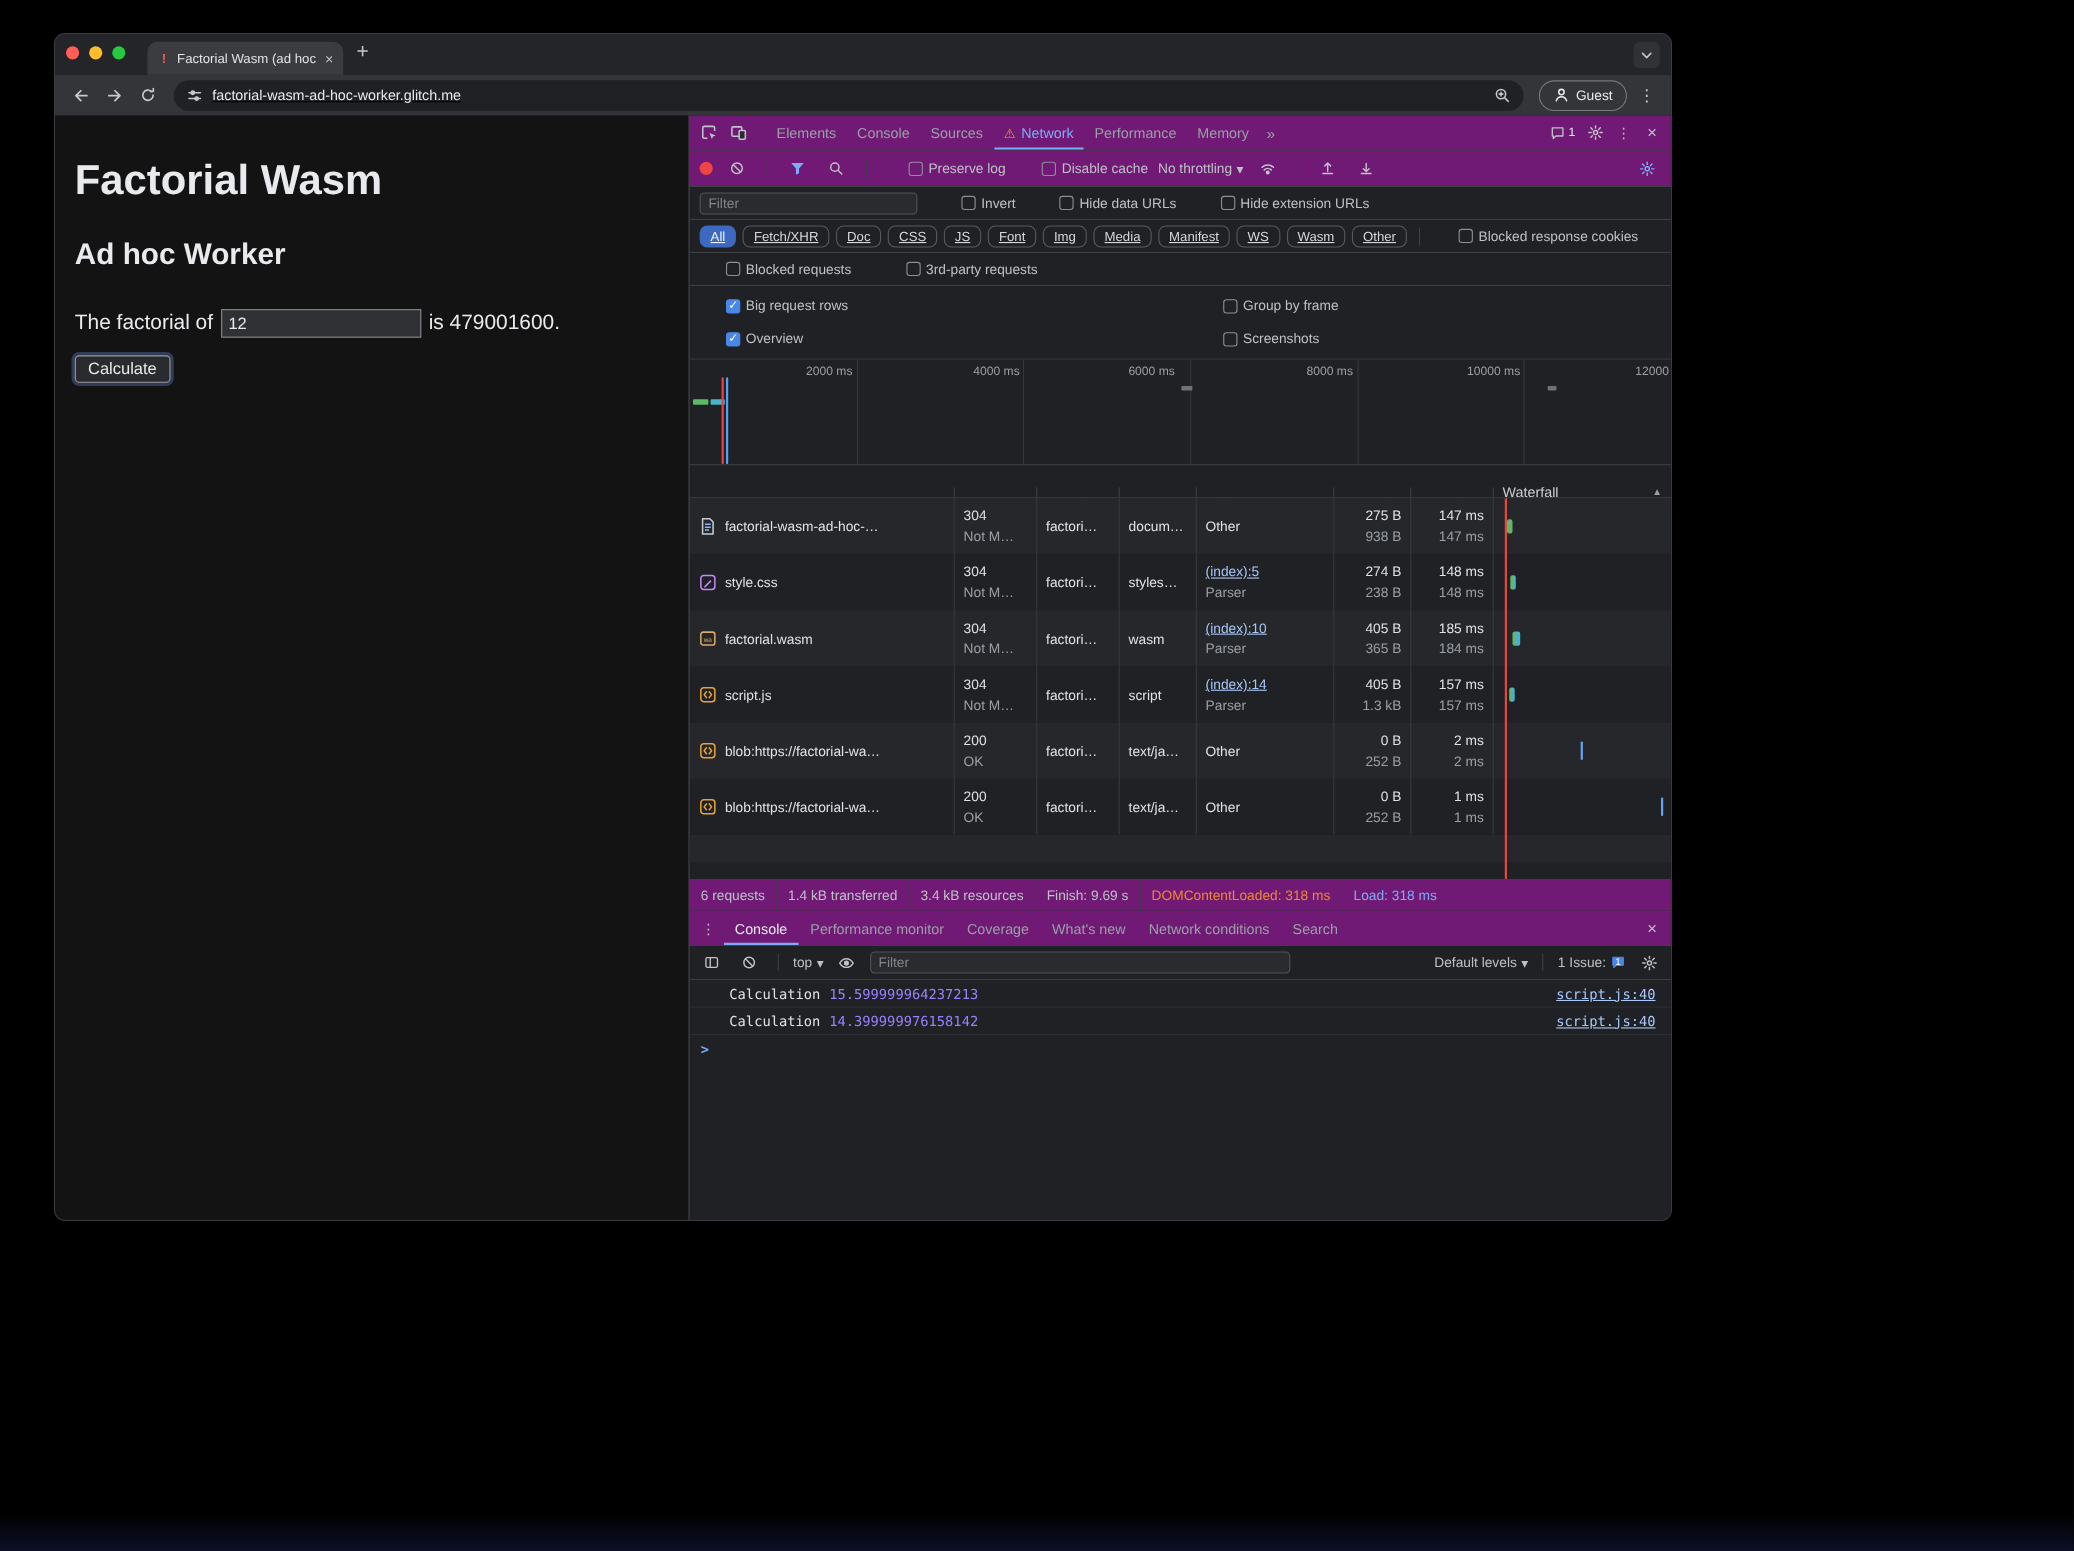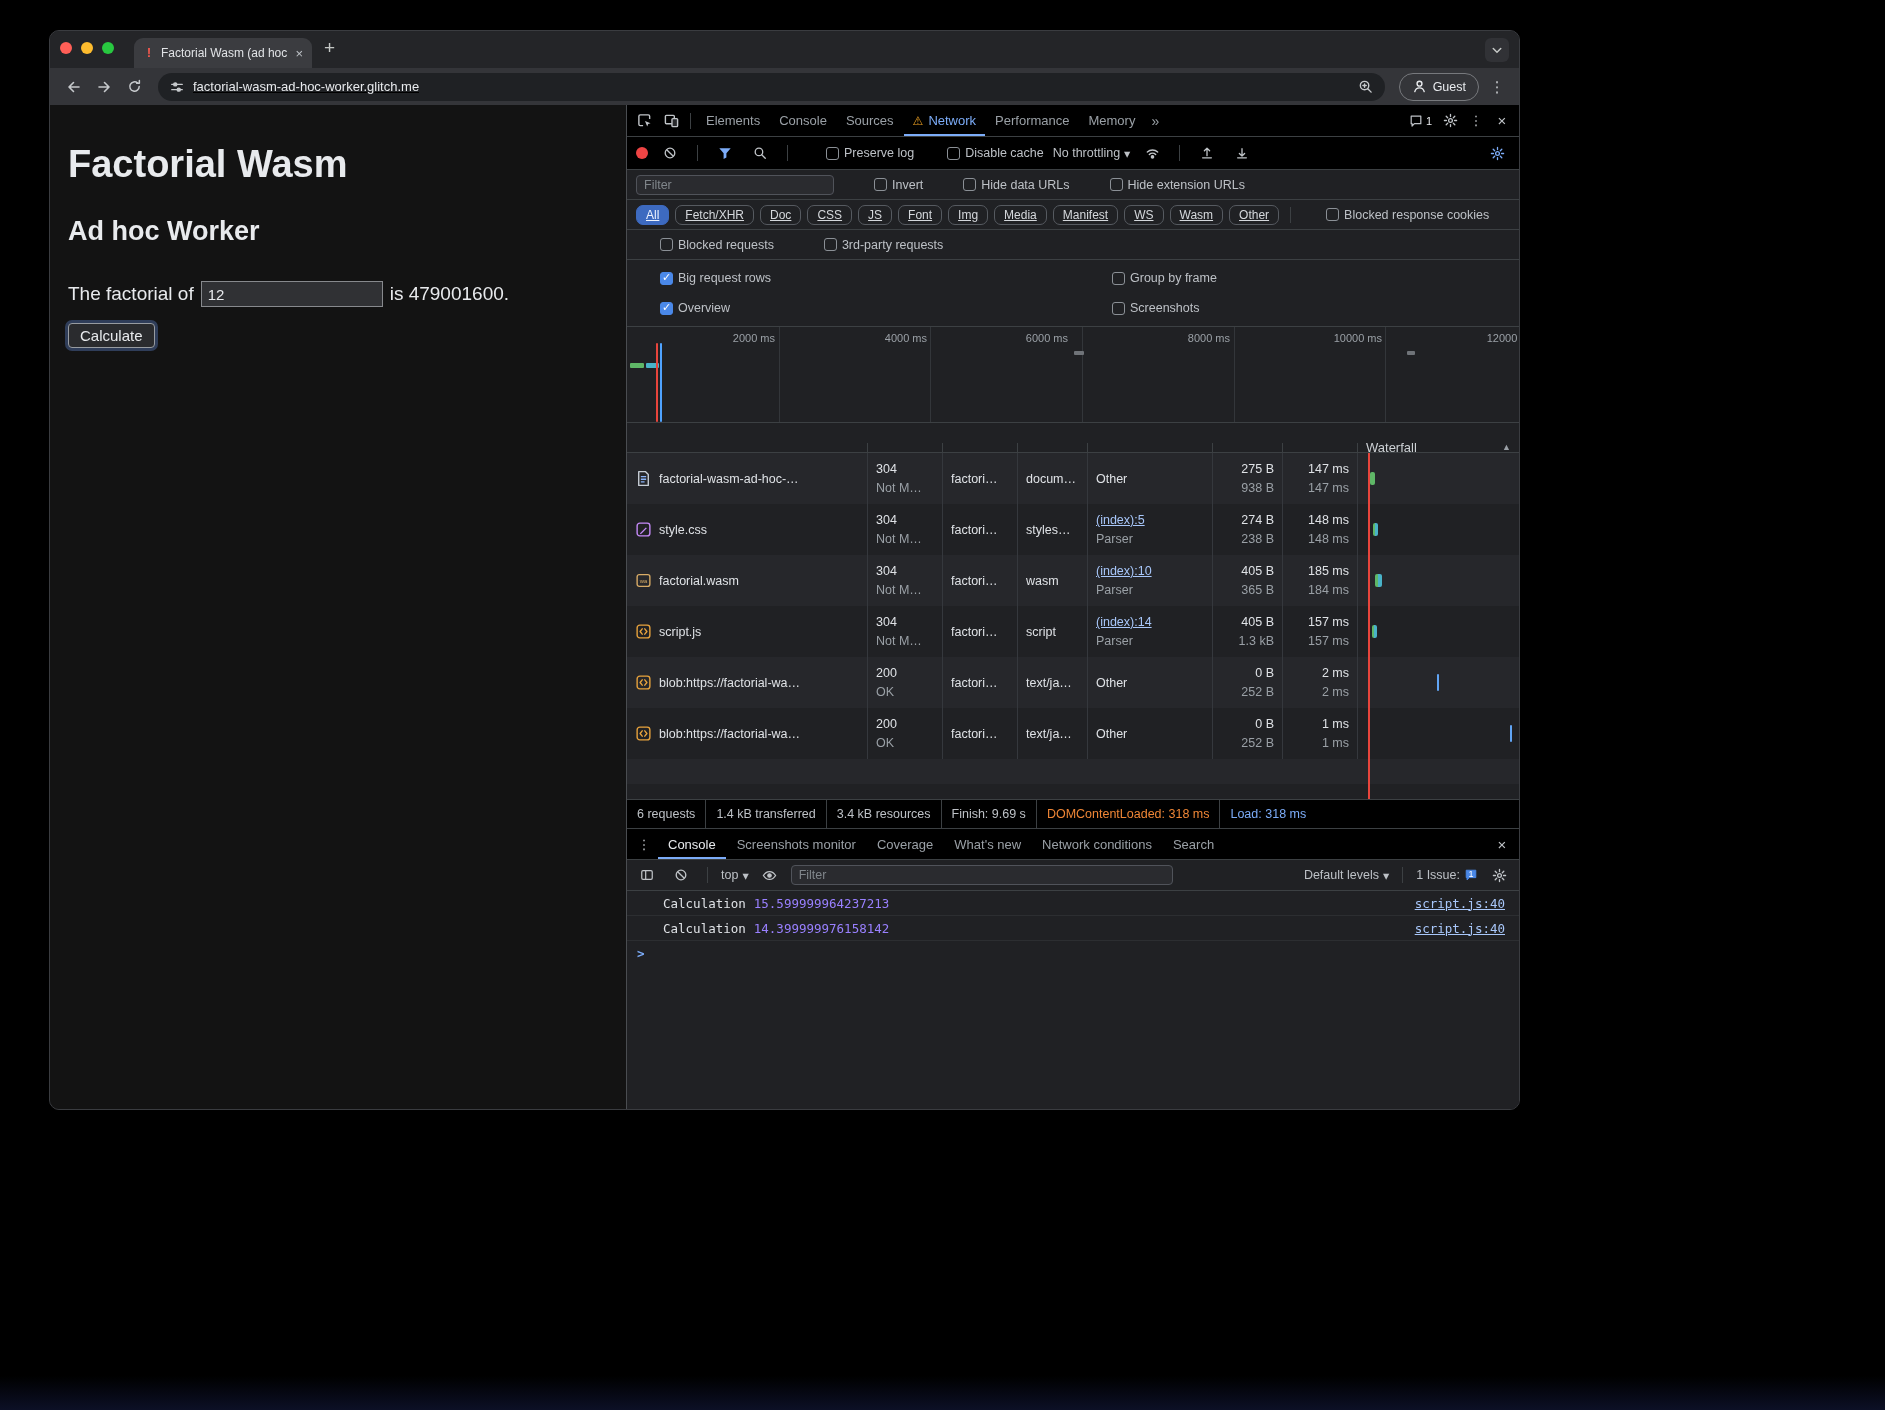--- a/index.html
+++ b/index.html
@@ -34,21 +34,21 @@
   .content { flex:1; display:flex; min-height:0; }
   .page { width:576px; flex-shrink:0; background:#131313; color:#e8eaed; padding:30px 18px 0; }
   .page h1 { font-size:38px; font-weight:700; margin:8px 0 30px; }
   .page h2 { font-size:27px; font-weight:700; margin:0 0 34px; }
   .fact-line { font-size:19px; display:flex; align-items:center; gap:7px; white-space:nowrap; }
   .fact-input { width:182px; height:26px; background:#303134; border:1px solid #87898d; color:#e8eaed; font-size:15px; padding:1px 6px; font-family:"Liberation Sans",sans-serif; }
   .calc-btn { margin-top:16px; background:#2a2b2e; color:#e8eaed; font-size:15px; font-family:"Liberation Sans",sans-serif; padding:3px 11px; border:1px solid #979ba0; border-radius:4px; box-shadow:0 0 0 3px rgba(100,140,220,.35); }
 
   
   .devtools { flex:1; background:#202124; border-left:1px solid #4a4d51; display:flex; flex-direction:column; color:#bdc1c6; font-size:13px; min-width:0; }
-  .bar { display:flex; align-items:center; background:#000000; border-bottom:1px solid #3c4043; flex-shrink:0; }
+  .bar { display:flex; align-items:center; background:#701a75; border-bottom:1px solid #3c4043; flex-shrink:0; }
   .dt-divider { width:1px; height:16px; background:#3c4043; margin:0 5px; flex-shrink:0; }
   .icon-btn { width:26px; height:26px; display:flex; align-items:center; justify-content:center; color:#c0c4c8; flex-shrink:0; }
   svg { display:block; }
 
   .dt-tabbar { height:32px; padding:0 4px; gap:1px; }
   .dt-tab { height:100%; display:flex; align-items:center; gap:5px; padding:0 9px; color:#9aa0a6; white-space:nowrap; }
   .dt-tab.active { color:var(--accent,#7cacf8); box-shadow:inset 0 -2px 0 var(--accent,#7cacf8); }
   .warn { color:var(--warning,#f5a623); font-size:12px; }
   .overflow { color:#9aa0a6; padding:0 6px; font-size:14px; }
   .right-cluster { margin-left:auto; display:flex; align-items:center; }
@@ -668,21 +668,21 @@
         <span class="sum-item">1.4 kB transferred</span>
         <span class="sum-item">3.4 kB resources</span>
         <span class="sum-item">Finish: 9.69 s</span>
         <span class="sum-item sum-dcl">DOMContentLoaded: 318 ms</span>
         <span class="sum-item sum-load">Load: 318 ms</span>
       </div>
 
       <div class="bar drawer-tabbar">
         <div class="icon-btn">⋮</div>
         <div class="drawer-tab active">Console</div>
-        <div class="drawer-tab">Screenshots monitor</div>
+        <div class="drawer-tab">Performance monitor</div>
         <div class="drawer-tab">Coverage</div>
         <div class="drawer-tab">What's new</div>
         <div class="drawer-tab">Network conditions</div>
         <div class="drawer-tab">Search</div>
         <div class="right-cluster">
           <div class="icon-btn dt-close">×</div>
         </div>
       </div>
 
       <div class="bar console-toolbar">

